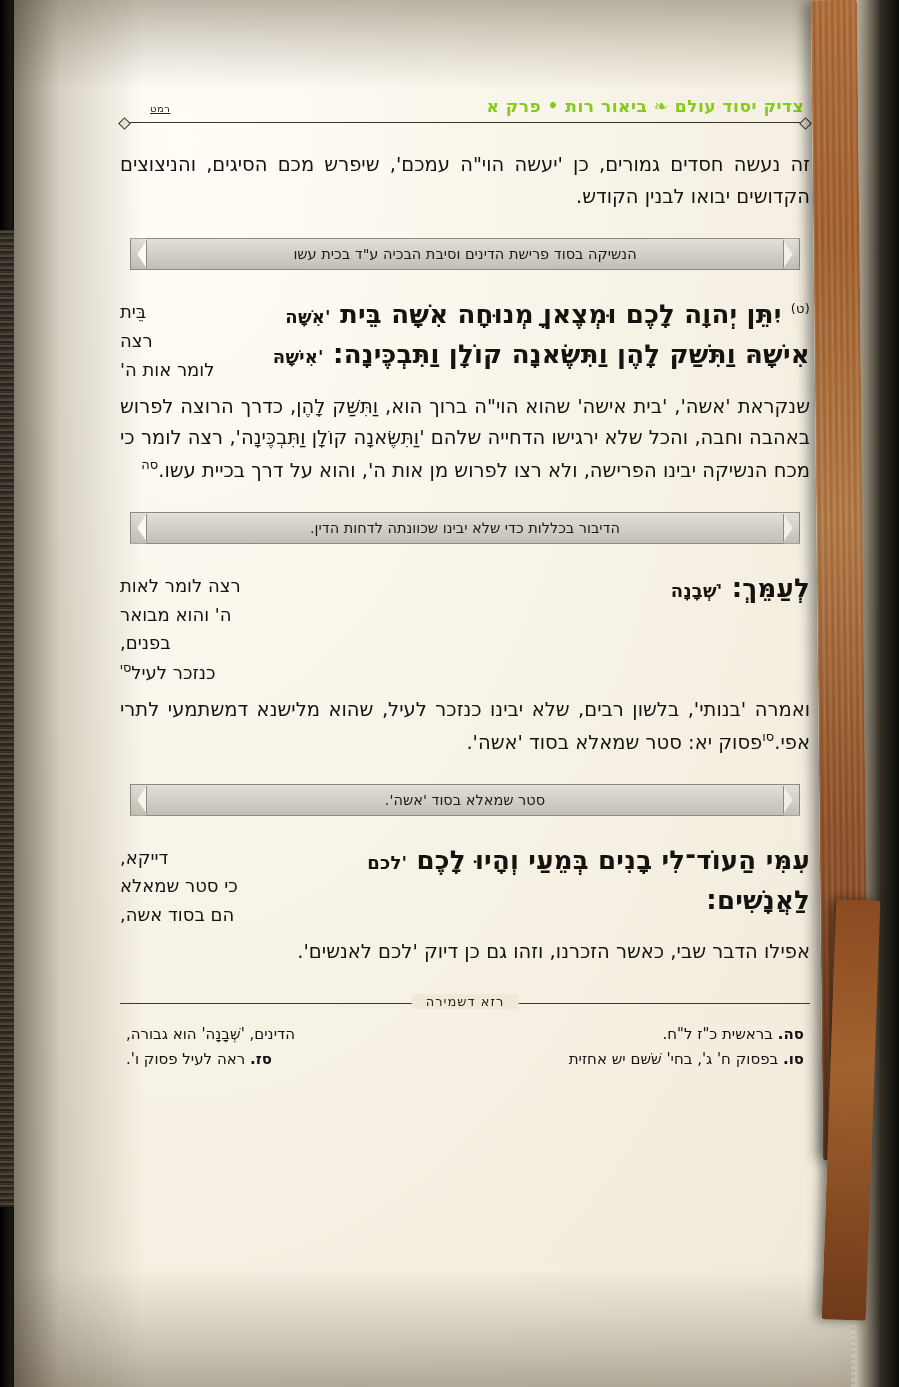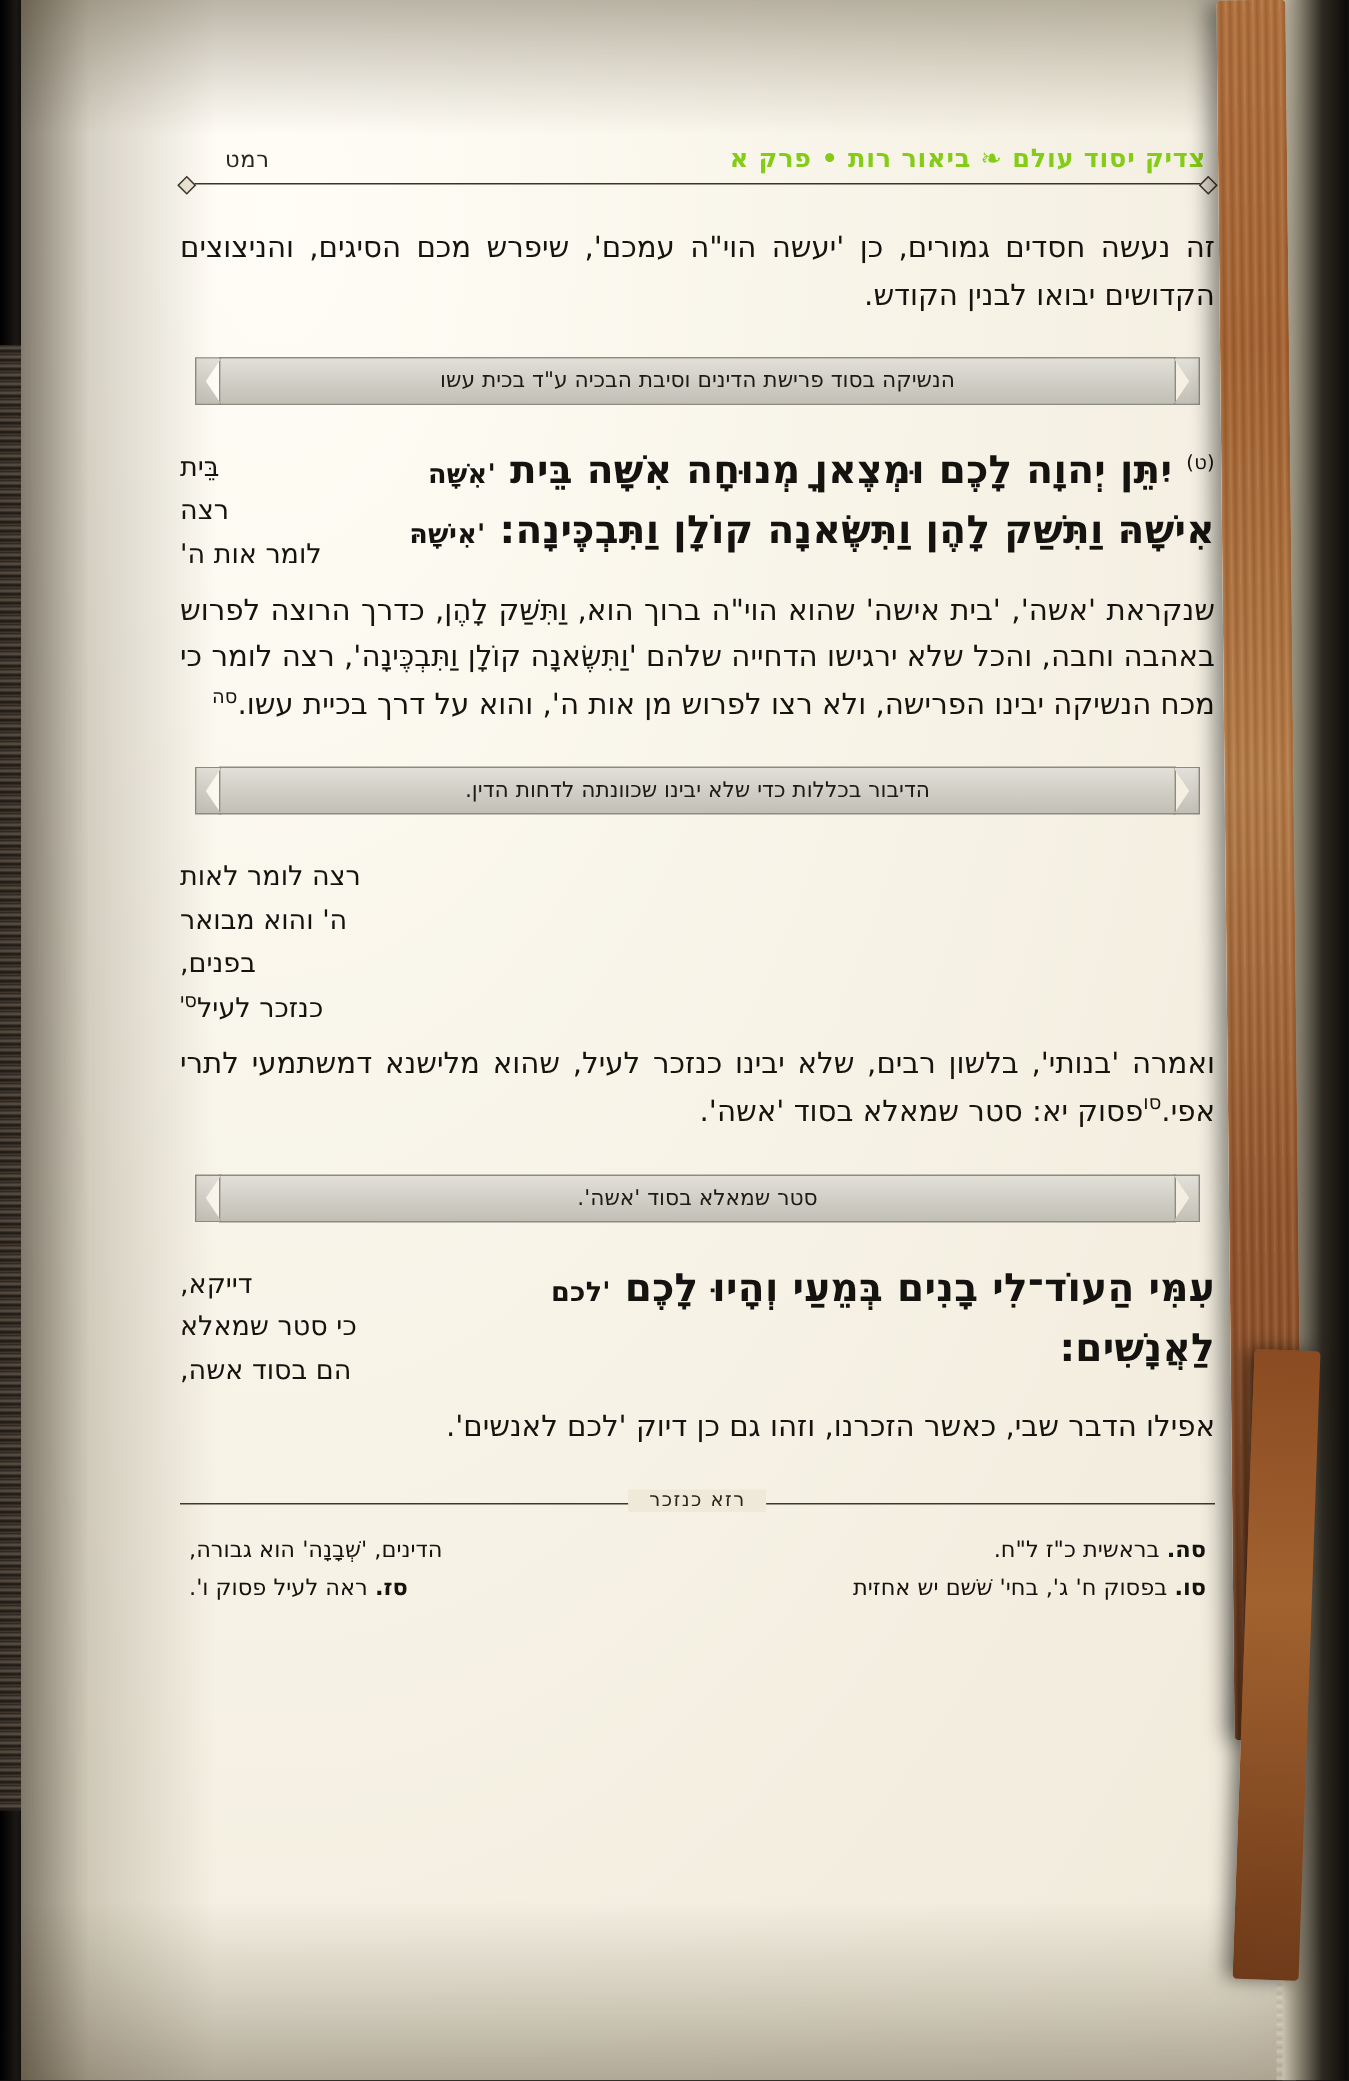--- a/index.html
+++ b/index.html
@@ -117,21 +117,21 @@
   .header-row {
     display: flex;
     align-items: baseline;
     justify-content: space-between;
     font-family: "DejaVu Sans", sans-serif;
     font-size: 17px;
     letter-spacing: .5px;
     padding: 0 6px 6px 30px;
   }
   .header-title { font-weight: 600; color:#84cc16; }
-  .header-folio { font-size: 15px; color:#2a261e; }
+  .header-folio { font-size: 10px; color:#2a261e;text-decoration:underline; }
   .rule {
     height: 1px;
     background: #3a352b;
     margin: 0 2px 26px 2px;
     position: relative;
   }
   .rule:before, .rule:after {
     content:"";
     position:absolute;
     top:-3px;
@@ -280,20 +280,24 @@
       <span>שנקראת 'אשה', 'בית אישה' שהוא הוי"ה ברוך הוא, וַתִּשַּׁק לָהֶן, כדרך הרוצה לפרוש באהבה וחבה, והכל שלא ירגישו הדחייה שלהם 'וַתִּשֶּׂאנָה קוֹלָן וַתִּבְכֶּינָה', רצה לומר כי מכח הנשיקה יבינו הפרישה, ולא רצו לפרוש מן אות ה', והוא על דרך בכיית עשו.</span><sup class="fn">סה</sup>
     </p>
 
     <div class="banner">הדיבור בכללות כדי שלא יבינו שכוונתה לדחות הדין.</div>
     <div class="verse-block">
       <div class="tail-col">
         <div>רצה לומר לאות</div>
         <div>ה' והוא מבואר בפנים,</div>
         <div><span>כנזכר לעיל</span><sup class="fn">סי</sup></div>
       </div>
+      <div class="verse-line">
+        <span>לְעַמֵּךְ:</span>
+        <span class="gloss">'שְׁבָנָה</span>
+      </div>
       <div class="clear"></div>
     </div>
     <p class="body">
       <span>ואמרה 'בנותי', בלשון רבים, שלא יבינו כנזכר לעיל, שהוא מלישנא דמשתמעי לתרי אפי.</span><sup class="fn">סו</sup><span>פסוק יא: סטר שמאלא בסוד 'אשה'.</span>
     </p>
 
     <div class="banner">סטר שמאלא בסוד 'אשה'.</div>
     <div class="verse-block">
       <div class="tail-col">
         <div>דייקא,</div>
@@ -306,21 +310,21 @@
       </div>
       <div class="verse-line">
         <span>לַאֲנָשִׁים:</span>
       </div>
       <div class="clear"></div>
     </div>
     <p class="body">אפילו הדבר שבי, כאשר הזכרנו, וזהו גם כן דיוק 'לכם לאנשים'.</p>
 
     <div class="fn-divider">
       <div class="ln"></div>
-      <div class="ornament">רזא כנזכר</div>
+      <div class="ornament">רזא דשמירה</div>
     </div>
     <div class="fn-row">
       <div class="fn-item">
         <span class="fn-mark">סה.</span>
         <span>בראשית כ"ז ל"ח.</span>
       </div>
       <div class="fn-item">
         <span>הדינים, 'שְׁבָנָה' הוא גבורה,</span>
       </div>
     </div>

